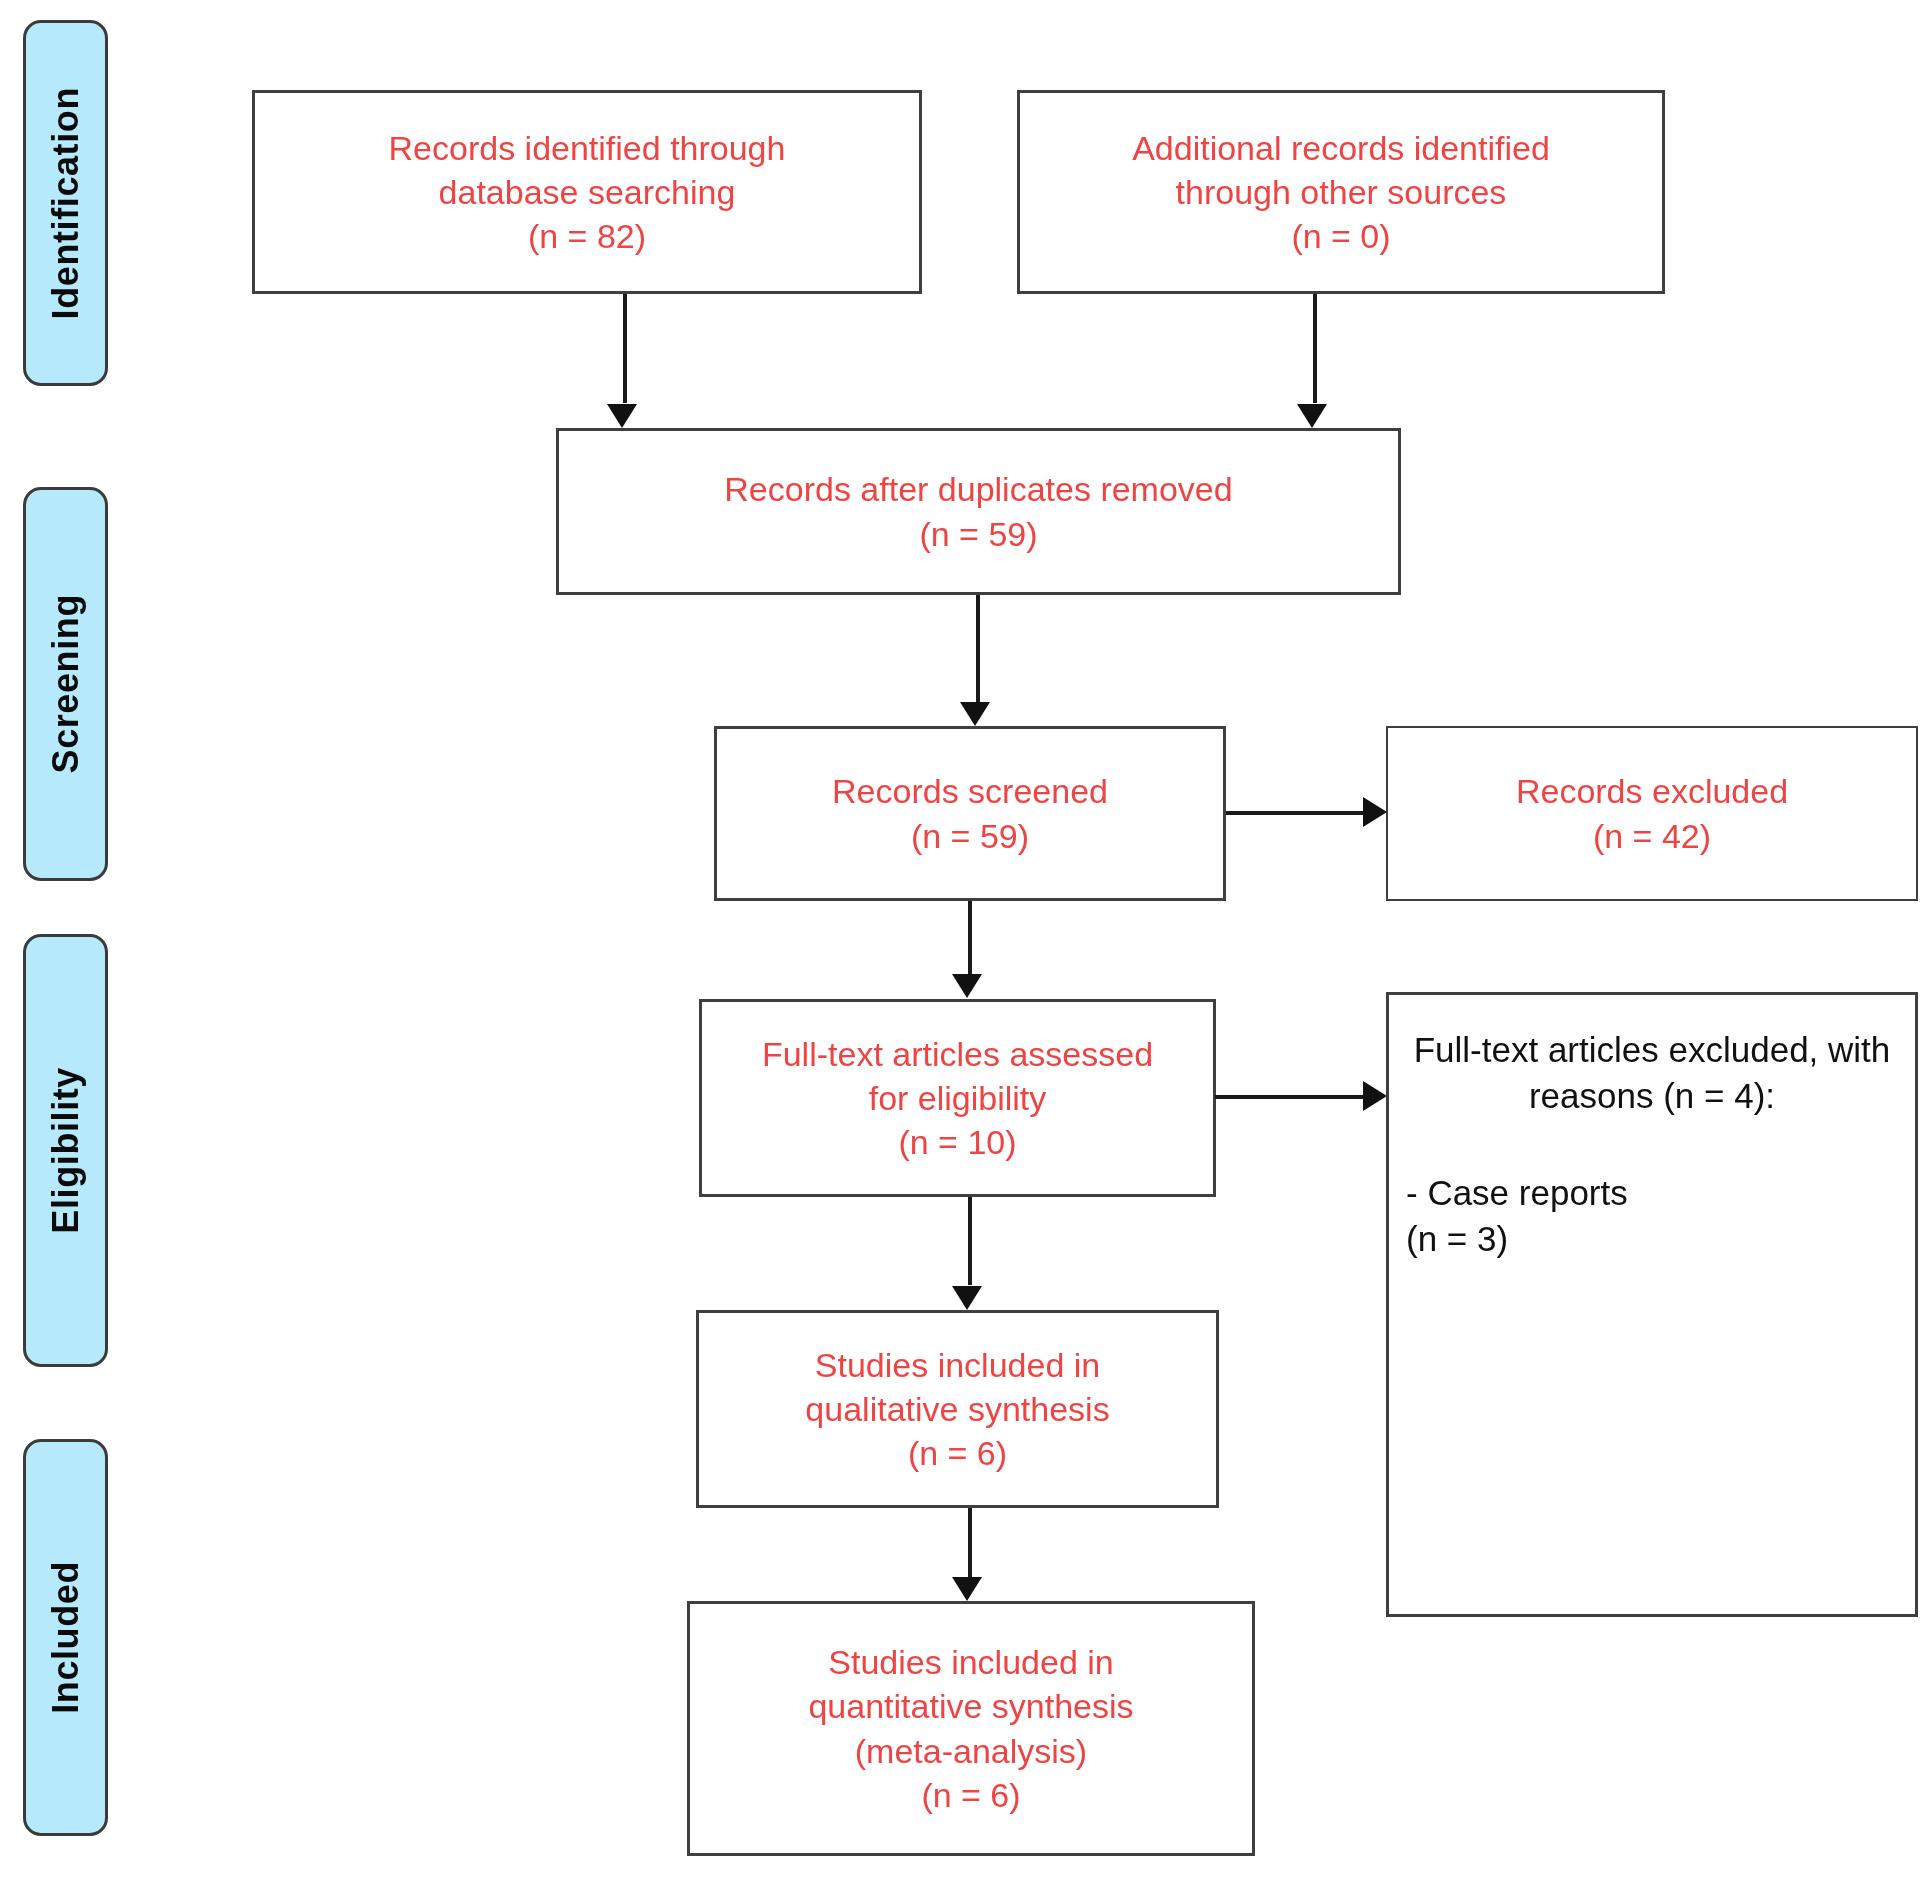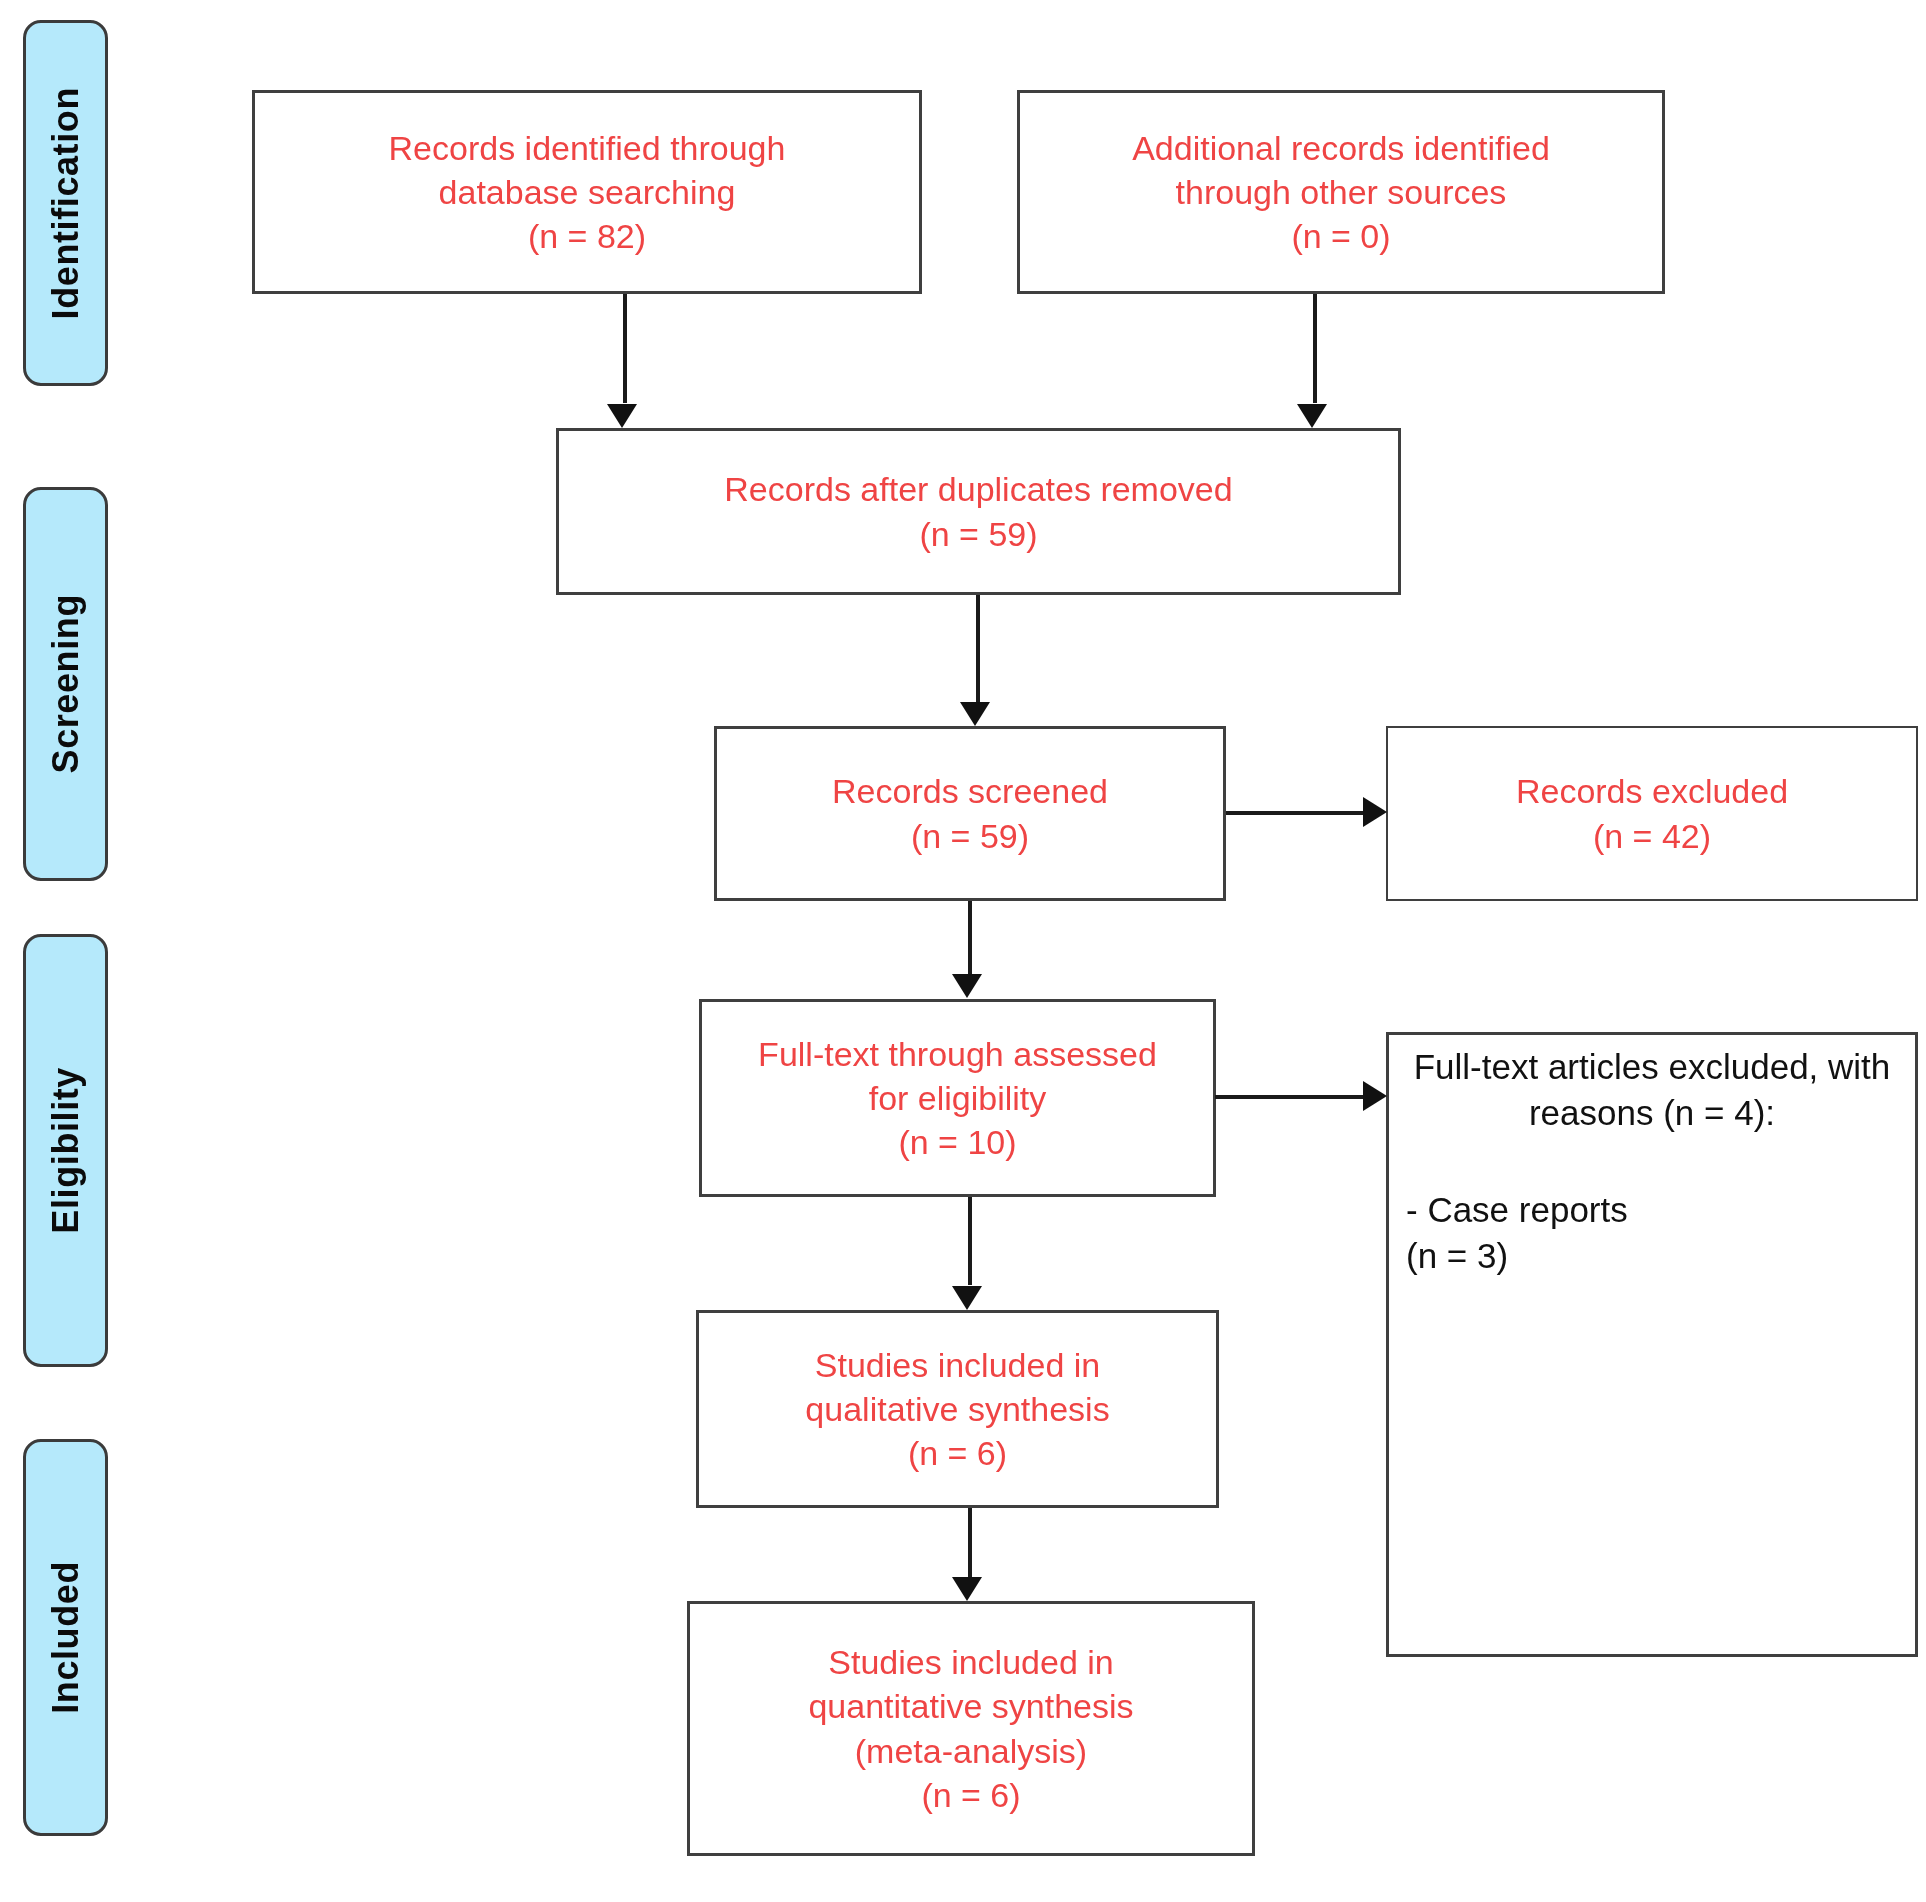--- a/index.html
+++ b/index.html
@@ -61,24 +61,23 @@
 
   
   .reasons-box {
     position: absolute;
     background: #ffffff;
     border: 3px solid #3f3f3f;
     box-sizing: border-box;
     color: #111111;
     font-size: 35px;
     line-height: 1.30;
-    padding: 3px 17px;
+    padding: 26px 17px;
     display: flex;
     flex-direction: column;
-    margin-top: 40px;
   }
   .reasons-head {
     text-align: center;
     margin-top: 6px;
   }
   .reasons-list {
     text-align: left;
     margin-top: 52px;
   }
   .reasons-gap { height: 52px; }
@@ -167,21 +166,21 @@
     <span class="line">(n = 42)</span>
   </div>
 
   <div class="h-line" style="left:1226px; top:811px; width:139px;"></div>
   <div class="arrow-right" style="left:1363px; top:797px;"></div>
 
   <div class="v-line" style="left:968px; top:901px; height:73px;"></div>
   <div class="arrow-down" style="left:952px; top:974px;"></div>
 
   <div class="flow-box" style="left:699px; top:999px; width:517px; height:198px;">
-    <span class="line">Full-text through assessed</span>
+    <span class="line">Full-text articles assessed</span>
     <span class="line">for eligibility</span>
     <span class="line">(n = 10)</span>
   </div>
 
   <div class="reasons-box" style="left:1386px; top:992px; width:532px; height:625px;">
     <div class="reasons-head">
       <span class="line">Full-text articles</span>
       <span class="line">excluded, with reasons</span>
       <span class="line">(n = 4):</span>
     </div>

